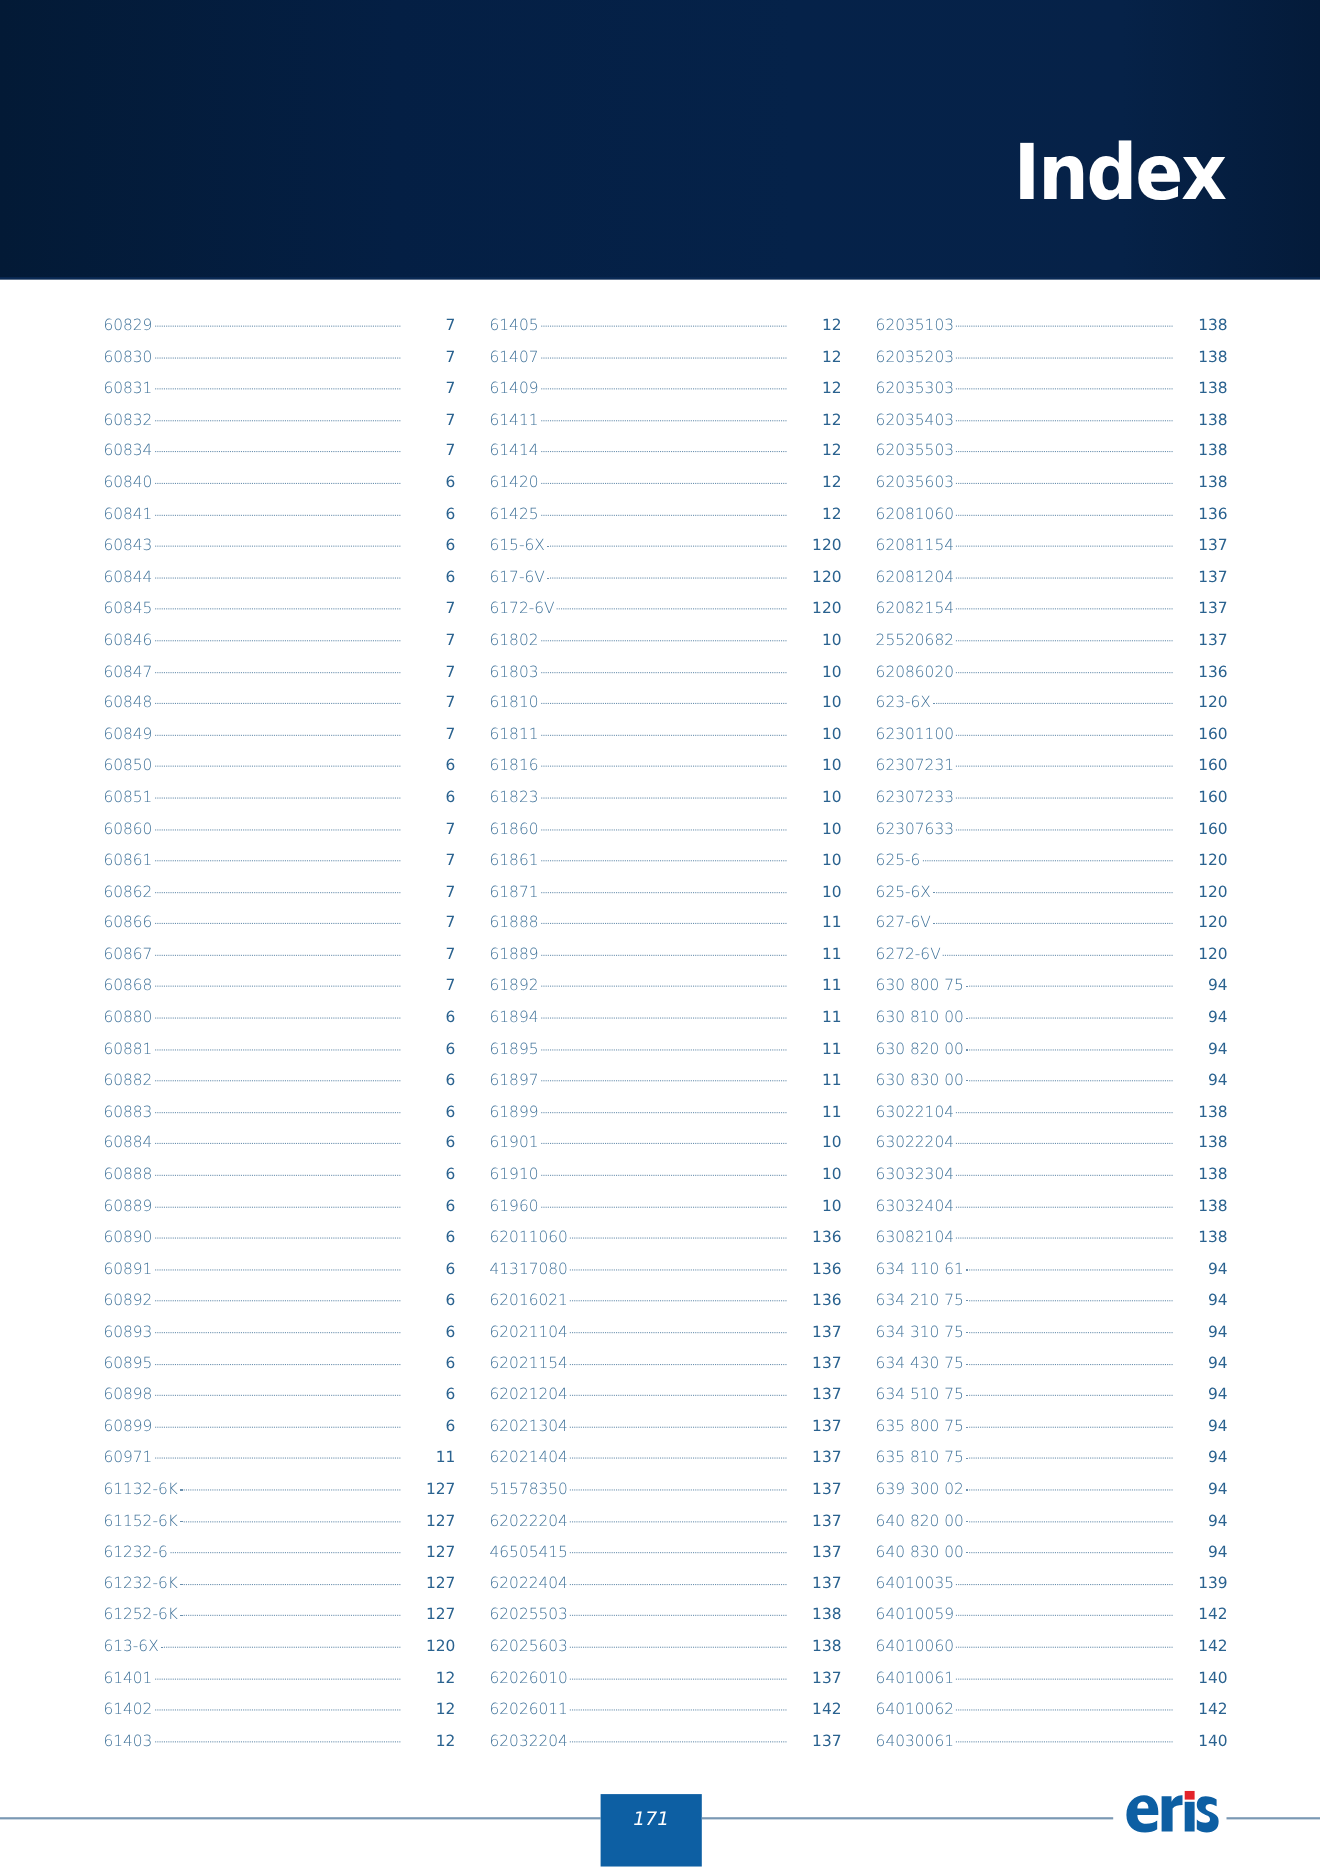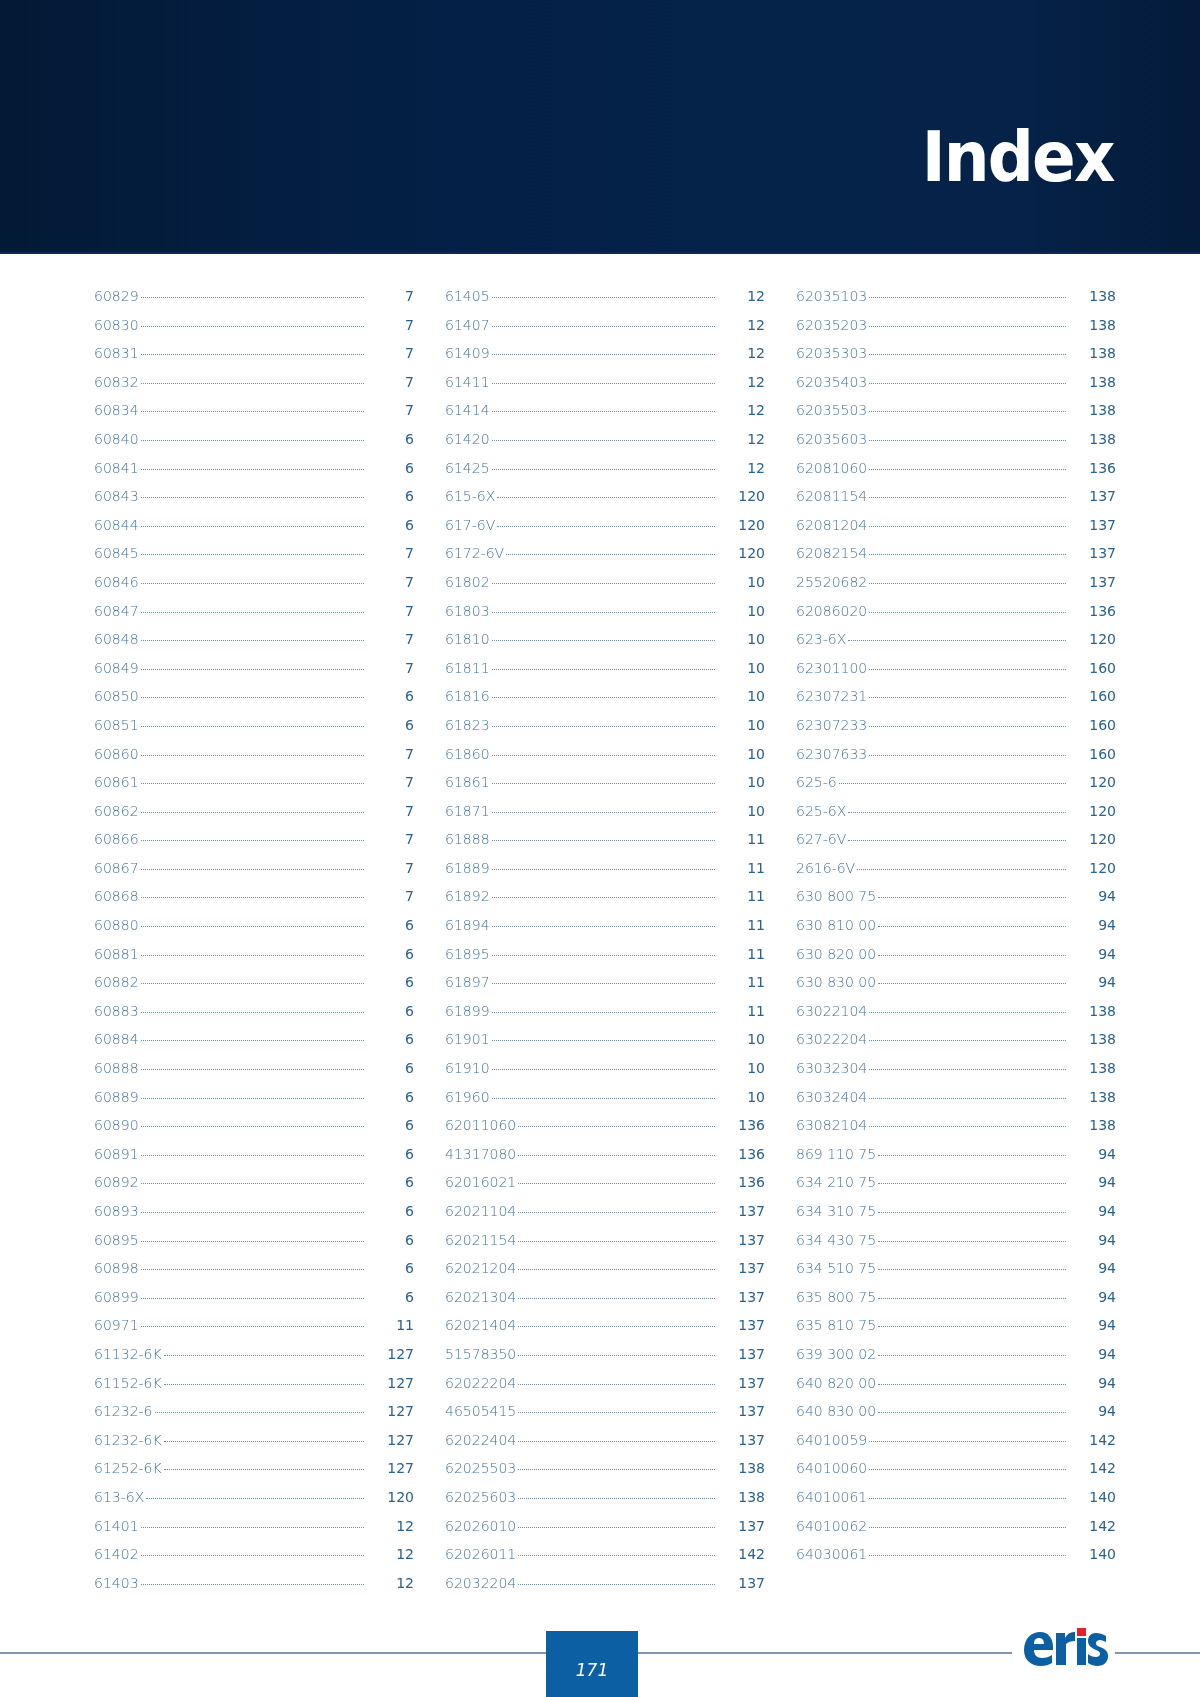--- a/index.html
+++ b/index.html
@@ -42,21 +42,21 @@
     position: absolute; top: 1652px; height: 2px; background: #7a98b3;
   }
   .footer-line.left { left: 0; width: 546px; }
   .footer-line.mid { left: 638px; width: 374px; }
   .footer-line.right { left: 1115px; width: 85px; }
 
   .page-number-box {
     position: absolute; left: 546px; top: 1631px; width: 92px; height: 66px;
     background: #0d5fa3; color: #ffffff;
     font-family: "DejaVu Sans", sans-serif; font-size: 17px; font-style: italic;
-    display: flex; justify-content: center; padding-top: 29px;
+    display: flex; justify-content: center; padding-top: 13px;
   }
 
   .logo {
     position: absolute; left: 1022px; top: 1628px; width: 86px; height: 40px;
   }
 </style>
 </head>
 <body>
 
 <div class="header">
@@ -623,21 +623,21 @@
         <span class="code">625-6X</span>
         <span class="leader" style="width: 218px;"></span>
         <span class="page">120</span>
       </div>
       <div class="entry">
         <span class="code">627-6V</span>
         <span class="leader" style="width: 218px;"></span>
         <span class="page">120</span>
       </div>
       <div class="entry">
-        <span class="code">2616-6V</span>
+        <span class="code">6272-6V</span>
         <span class="leader" style="width: 209px;"></span>
         <span class="page">120</span>
       </div>
       <div class="entry">
         <span class="code">630 800 75</span>
         <span class="leader" style="width: 188px;"></span>
         <span class="page">94</span>
       </div>
       <div class="entry">
         <span class="code">630 810 00</span>
@@ -673,21 +673,21 @@
         <span class="code">63032404</span>
         <span class="leader" style="width: 197px;"></span>
         <span class="page">138</span>
       </div>
       <div class="entry">
         <span class="code">63082104</span>
         <span class="leader" style="width: 197px;"></span>
         <span class="page">138</span>
       </div>
       <div class="entry">
-        <span class="code">869 110 75</span>
+        <span class="code">634 110 61</span>
         <span class="leader" style="width: 188px;"></span>
         <span class="page">94</span>
       </div>
       <div class="entry">
         <span class="code">634 210 75</span>
         <span class="leader" style="width: 188px;"></span>
         <span class="page">94</span>
       </div>
       <div class="entry">
         <span class="code">634 310 75</span>
@@ -721,20 +721,25 @@
       </div>
       <div class="entry">
         <span class="code">640 820 00</span>
         <span class="leader" style="width: 188px;"></span>
         <span class="page">94</span>
       </div>
       <div class="entry">
         <span class="code">640 830 00</span>
         <span class="leader" style="width: 188px;"></span>
         <span class="page">94</span>
+      </div>
+      <div class="entry">
+        <span class="code">64010035</span>
+        <span class="leader" style="width: 197px;"></span>
+        <span class="page">139</span>
       </div>
       <div class="entry">
         <span class="code">64010059</span>
         <span class="leader" style="width: 197px;"></span>
         <span class="page">142</span>
       </div>
       <div class="entry">
         <span class="code">64010060</span>
         <span class="leader" style="width: 197px;"></span>
         <span class="page">142</span>

